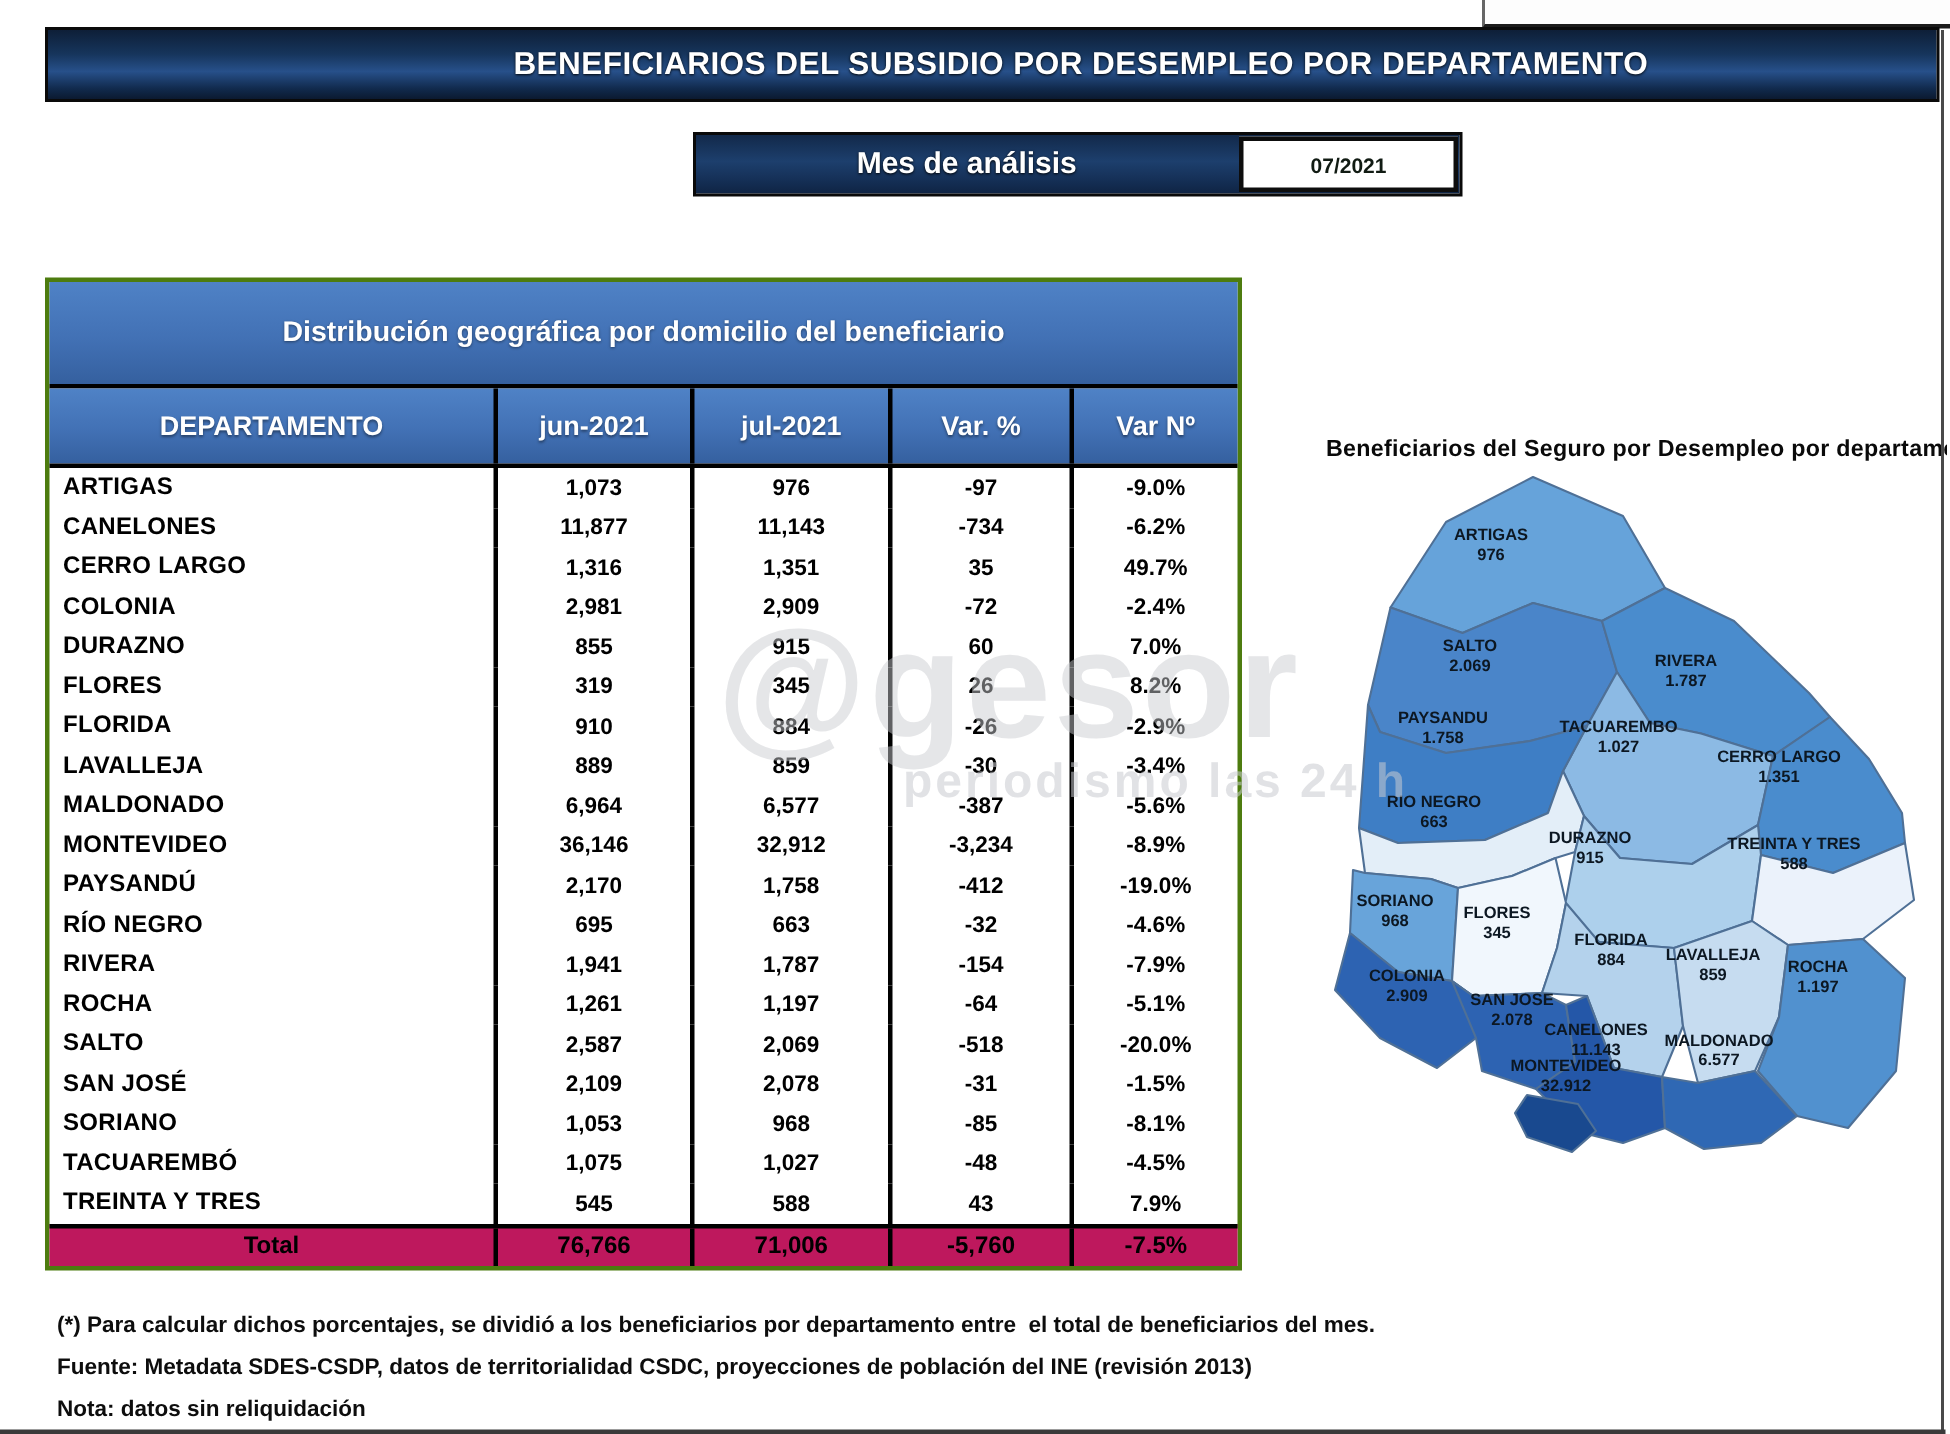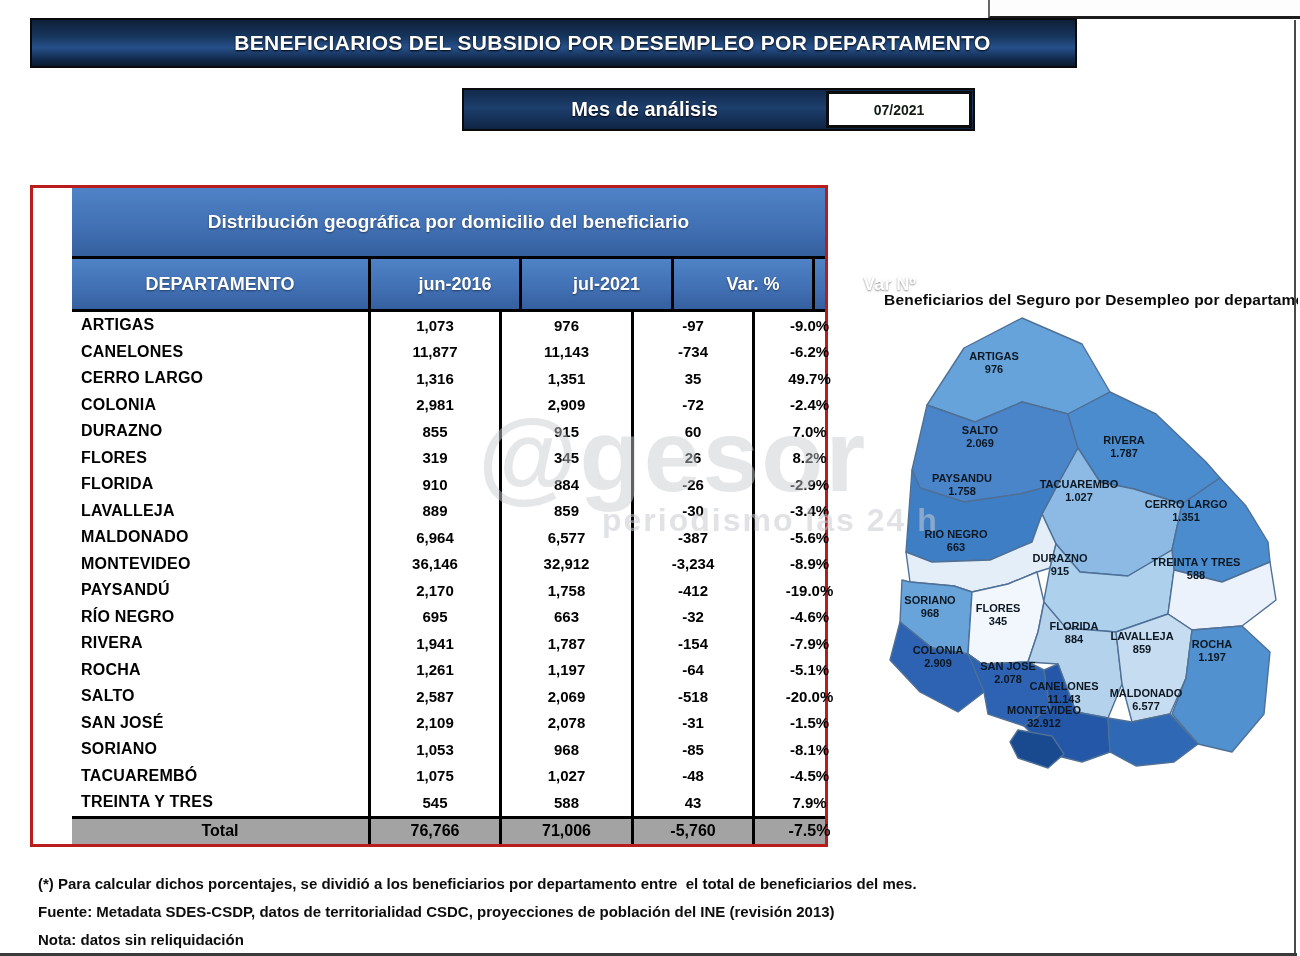--- a/index.html
+++ b/index.html
@@ -9,21 +9,21 @@
     background:#ffffff;
     font-family:"Liberation Sans", sans-serif;
   }
   
   .cutbox {
     position:absolute; left:988px; top:0; width:312px; height:19px;
     background:#fdfdfd; border-left:2px solid #666; border-bottom:3px solid #1c1c1c;
   }
   
   .banner {
-    position:absolute; left:30px; top:18px; width:1047px; height:50px;
+    position:absolute; left:30px; top:18px; width:1263px; height:50px;
     border:2px solid #0a0a0a;
     background:linear-gradient(180deg,#0e1f38 0%,#16355c 35%,#27508a 60%,#112a4d 85%,#0b1a30 100%);
     display:flex; align-items:center; justify-content:center;
     padding-left:118px;
     color:#ffffff; font-weight:bold; font-size:21px; letter-spacing:.3px;
     text-shadow:0 1px 2px #000;
   }
   
   .mes-box {
     position:absolute; left:462px; top:88px; width:513px; height:43px;
@@ -36,51 +36,50 @@
     color:#ffffff; font-weight:bold; font-size:20px; text-shadow:0 1px 2px #000;border-radius:16px;
   }
   .mes-value {
     width:146px; margin:1px; background:#ffffff; border:3px solid #0d0d0d;
     display:flex; align-items:center; justify-content:center;
     font-weight:bold; font-size:14px; color:#111b13;
   }
   
   .table-wrap {
     position:absolute; left:30px; top:185px; width:798px;
-    border:3px solid #b91c1c; background:#ffffff;padding-left:39px;
+    border:3px solid #4d7c0f; background:#ffffff;
   }
   .tbl-title {
     height:71px; border-bottom:3px solid #000;
     background:linear-gradient(180deg,#4f82c6 0%,#4271b5 55%,#35609f 100%);
     color:#ffffff; font-weight:bold; font-size:19px;
     display:flex; align-items:center; justify-content:center;
     text-shadow:0 1px 2px rgba(0,0,0,.45);
   }
   .grid-row { display:grid; grid-template-columns:299px 131px 132px 121px 109px; }
   .tbl-header {
     height:53px; border-bottom:3px solid #000;
     background:linear-gradient(180deg,#4f82c6 0%,#4271b5 55%,#35609f 100%);
-    gap:20px;
   }
   .tbl-header .cell {
     color:#ffffff; font-weight:bold; font-size:18px;
     display:flex; align-items:center; justify-content:center;
     border-right:3px solid #000; text-shadow:0 1px 2px rgba(0,0,0,.45);
   }
   .tbl-header .cell:last-child { border-right:none; }
   .t-row { height:26.5px; }
   .t-row .cell {
     height:100%; display:flex; align-items:center;
     border-right:3px solid #000; color:#000; font-weight:bold;
   }
   .t-row .cell:last-child { border-right:none; }
   .c-dept { justify-content:flex-start; padding-left:9px; font-size:16px; letter-spacing:.2px; }
   .c-num  { justify-content:center; font-size:15px; }
   .tbl-total {
-    height:28px; background:#a3a3a3; border-top:3px solid #000;
+    height:28px; background:#be185d; border-top:3px solid #000;
   }
   .tbl-total .cell {
     display:flex; align-items:center; justify-content:center;
     border-right:3px solid #000; font-weight:bold; color:#000; font-size:16px;
   }
   .tbl-total .cell:last-child { border-right:none; }
   
   .watermark {
     position:absolute; left:478px; top:405px; z-index:6; pointer-events:none;
     font-weight:bold; font-size:102px; line-height:1;
@@ -120,21 +119,21 @@
 
 <div class="mes-box">
   <div class="mes-label">Mes de análisis</div>
   <div class="mes-value">07/2021</div>
 </div>
 
 <div class="table-wrap">
   <div class="tbl-title">Distribución geográfica por domicilio del beneficiario</div>
   <div class="tbl-header grid-row">
       <div class="cell">DEPARTAMENTO</div>
-      <div class="cell">jun-2016</div>
+      <div class="cell">jun-2021</div>
       <div class="cell">jul-2021</div>
       <div class="cell">Var. %</div>
       <div class="cell">Var Nº</div>
     </div>
   <div class="tbl-body">
       <div class="t-row grid-row">
         <div class="cell c-dept">ARTIGAS</div>
         <div class="cell c-num">1,073</div>
         <div class="cell c-num">976</div>
         <div class="cell c-num">-97</div>

